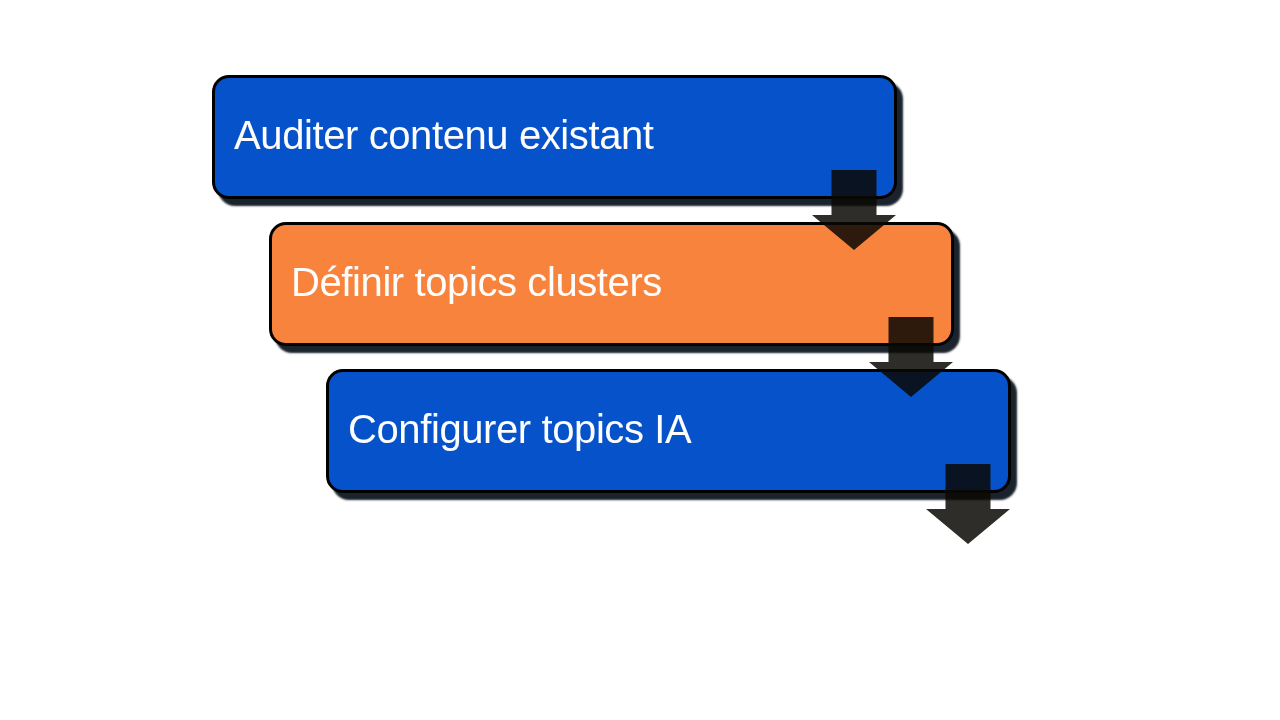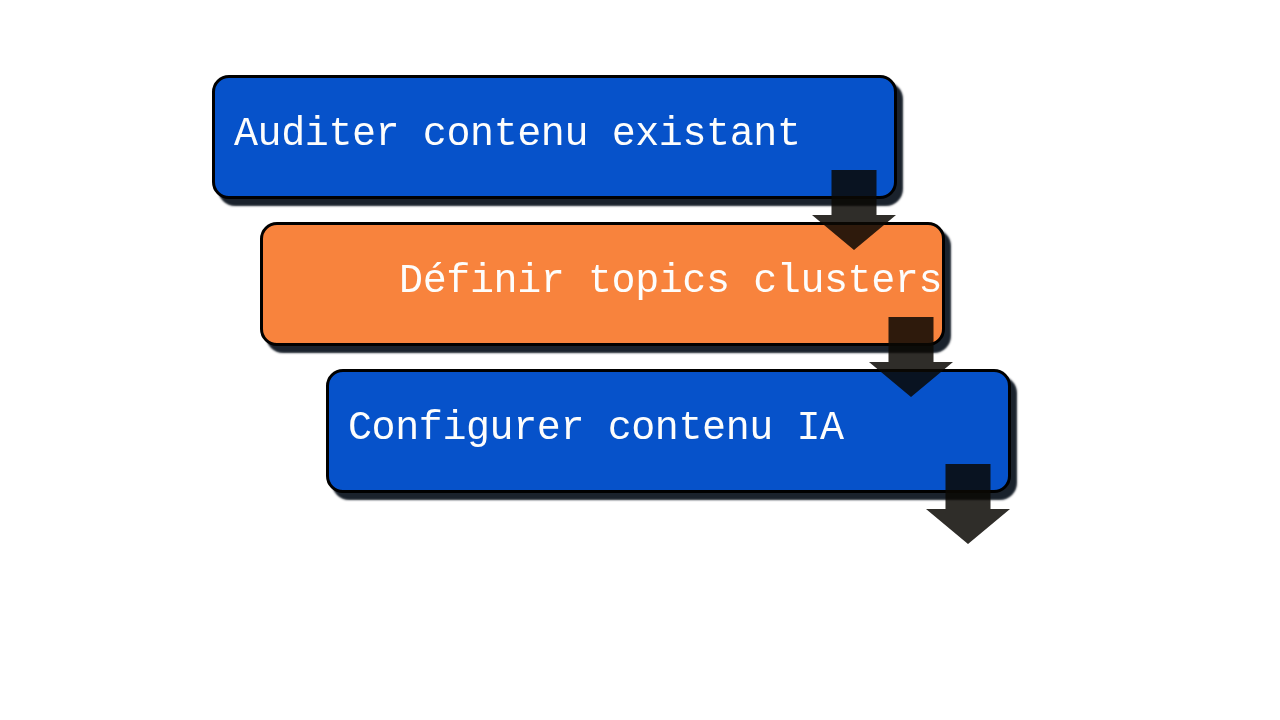--- a/index.html
+++ b/index.html
@@ -10,41 +10,40 @@
     overflow: hidden;
     background: #FFFFFF;
     font-family: "Liberation Sans", sans-serif;
   }
 
   .slide {
     position: relative;
     width: 1280px;
     height: 720px;
     background: var(--canvas-bg, #FFFFFF);
-    font-family: Liberation Mono, monospace;
   }
 
   .step {
     position: absolute;
     width: 685px;
     height: 124px;
     box-sizing: border-box;
     border: 3px solid var(--step-border, #000000);
     border-radius: 17px;
     box-shadow: 6px 7px 2px var(--step-shadow, rgba(6,15,26,0.92));
     display: flex;
     align-items: center;
     padding-left: 19px;
     z-index: 1;
   }
   .step.blue   { background: var(--step-blue, #0652CA); }
   .step.orange { background: var(--step-orange, #F8833D); }
 
   .step-1 { left: 212px; top: 75px;  }
-  .step-2 { left: 260px; top: 222px; justify-content: flex-end; }
+  .step-2 { left: 269px; top: 222px; }
   .step-3 { left: 326px; top: 369px; }
   .step-4 { left: 383px; top: 516px; }
 
   .step-label {
     color: var(--step-text, #FDFDFC);
     font-size: 40px;
     font-weight: 400;
     letter-spacing: -0.4px;
     white-space: nowrap;
     line-height: 1;
@@ -79,21 +78,21 @@
 
   <div class="step step-2 orange">
     <span class="step-label">Définir topics clusters</span>
   </div>
 
   <svg class="arrow arrow-2" viewBox="0 0 84 80" xmlns="http://www.w3.org/2000/svg" aria-hidden="true">
     <polygon points="19.5,0 64.5,0 64.5,45 84,45 42,80 0,45 19.5,45"></polygon>
   </svg>
 
   <div class="step step-3 blue">
-    <span class="step-label">Configurer contenu IA</span>
+    <span class="step-label">Configurer topics IA</span>
   </div>
 
   <svg class="arrow arrow-3" viewBox="0 0 84 80" xmlns="http://www.w3.org/2000/svg" aria-hidden="true">
     <polygon points="19.5,0 64.5,0 64.5,45 84,45 42,80 0,45 19.5,45"></polygon>
   </svg>
 
 
 </div>
 
 </body></html>

